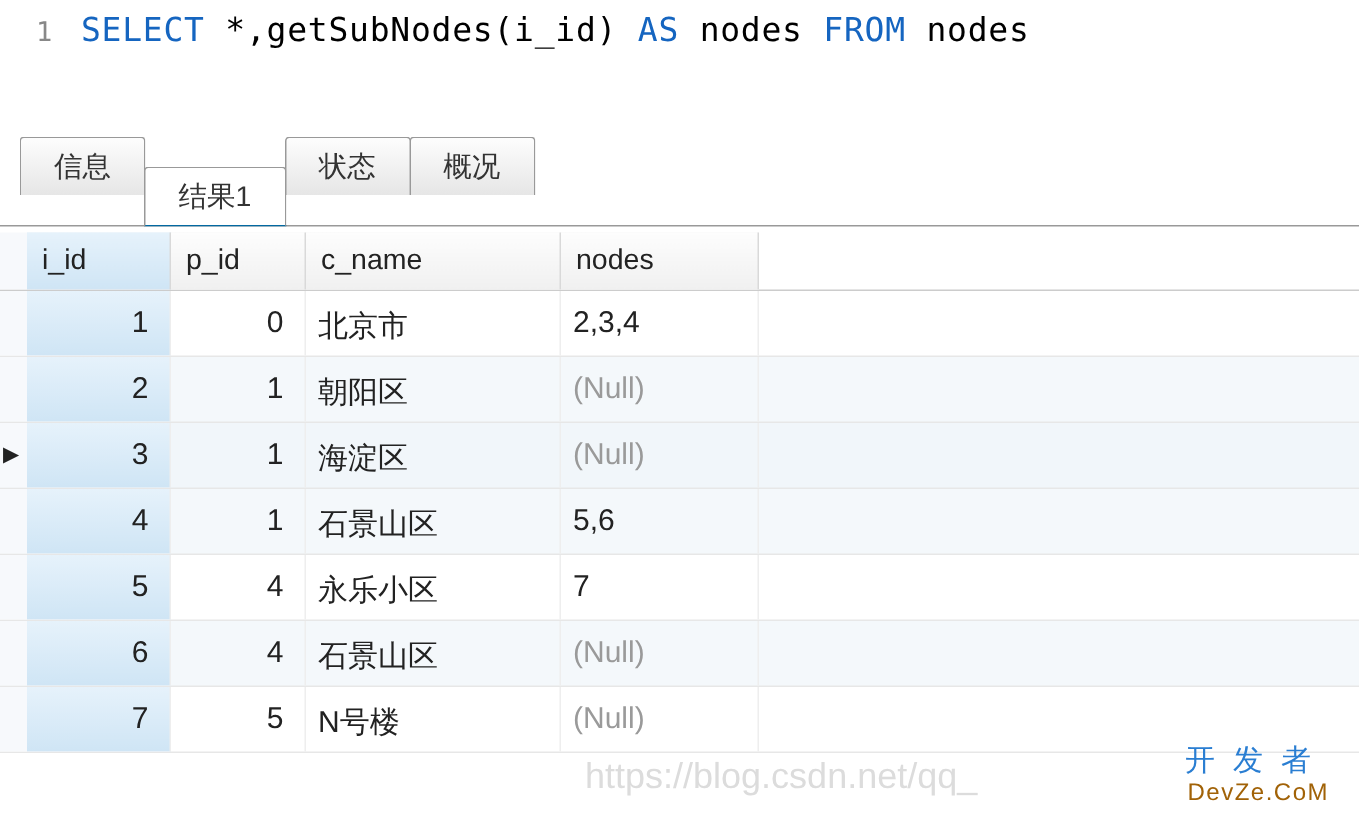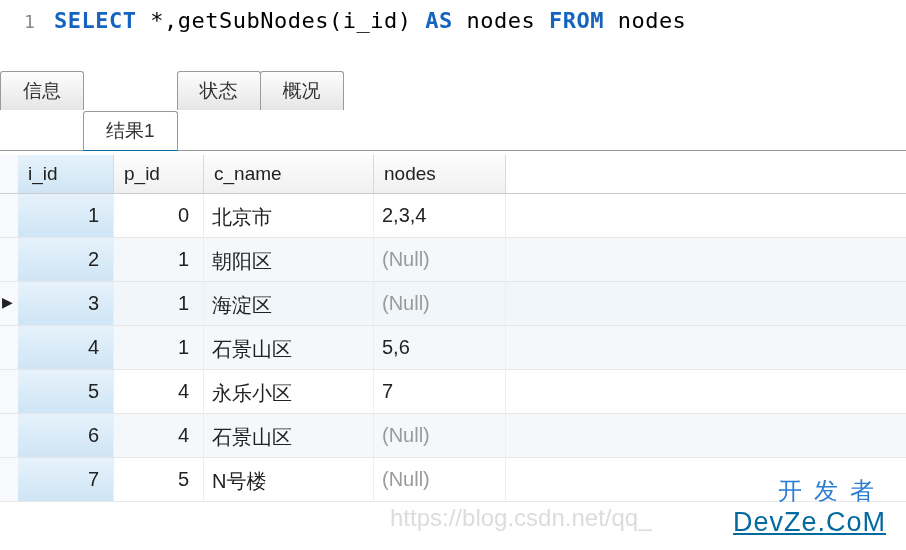--- a/index.html
+++ b/index.html
@@ -18,30 +18,30 @@
   color: #888;
   font-size: 18px;
   width: 30px;
   font-family: "Consolas", monospace;
 }
 .sql {
   font-family: "Consolas", monospace;
   font-size: 22px;
   letter-spacing: 0.5px;
 }
-.kw { color: #1565c0; font-weight: 700; }
+.kw { color: #1565c0; font-weight: 400; }
 .fn { color: #000; }
 .ident { color: #000; }
 
 .tabs {
   display: flex;
   border-bottom: 1px solid #999;
   margin-top: 18px;
-  padding-left: 0;
-  align-items: flex-start;
+  padding-left: 13px;
+  align-items: center;
 }
 .tab {
   padding: 6px 22px;
   border: 1px solid #999;
   border-bottom: none;
   background: linear-gradient(#fdfdfd, #e6e6e6);
   font-size: 19px;
   margin-right: -1px;
   border-radius: 3px 3px 0 0;
   cursor: pointer;
@@ -109,31 +109,30 @@
 .gcell.num { text-align: right; padding-right: 14px; }
 .gcell.nullv { color: #9a9a9a; font-style: normal; }
 
 .watermark {
   position: absolute;
   bottom: 12px;
   right: 20px;
   text-align: right;
 }
 .watermark .line1 {
-  font-size: 24px;
+  font-size: 20px;
   color: #2a7ed2;
   letter-spacing: 12px;
   font-weight: 400;
 }
 .watermark .line2 {
-  font-size: 27px;
-  color: #0369a1;
+  font-size: 16px;
+  color: #a16207;
   letter-spacing: 1px;
   font-weight: 500;
-  text-decoration: underline;
 }
 .faint-wm {
   position: absolute;
   bottom: 18px;
   left: 390px;
   font-size: 24px;
   color: #dcdcdc;
   font-family: Arial, sans-serif;
 }
 </style>

